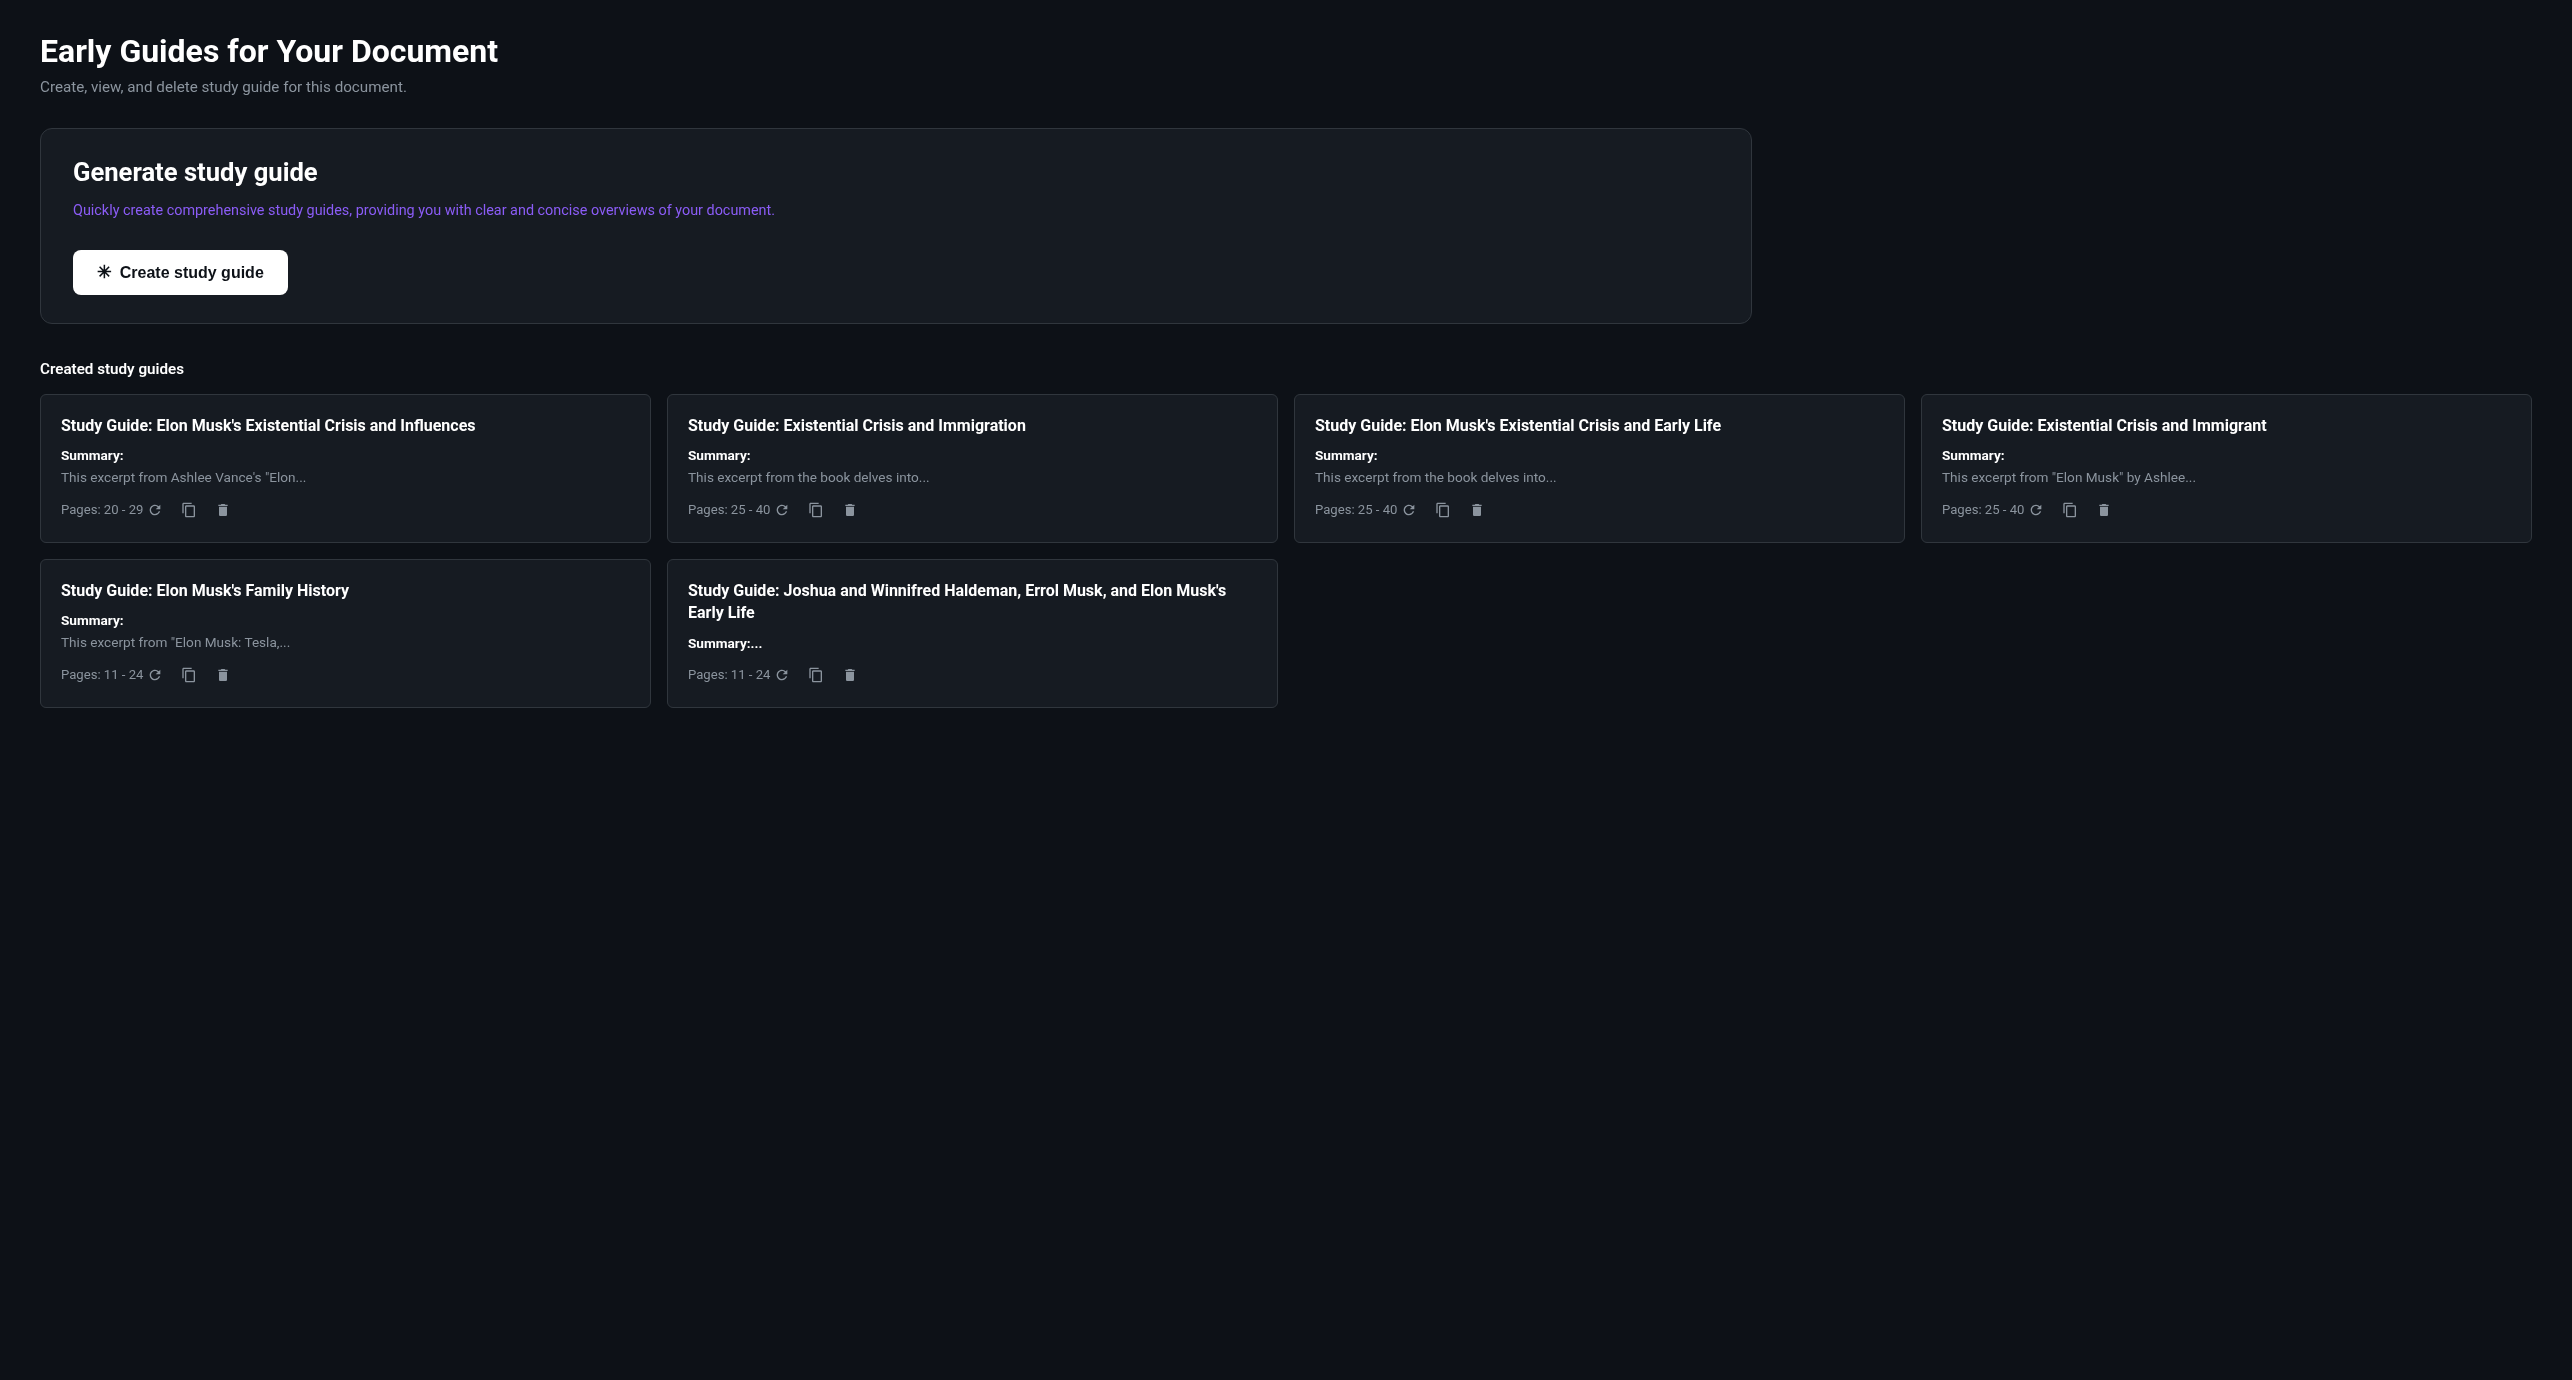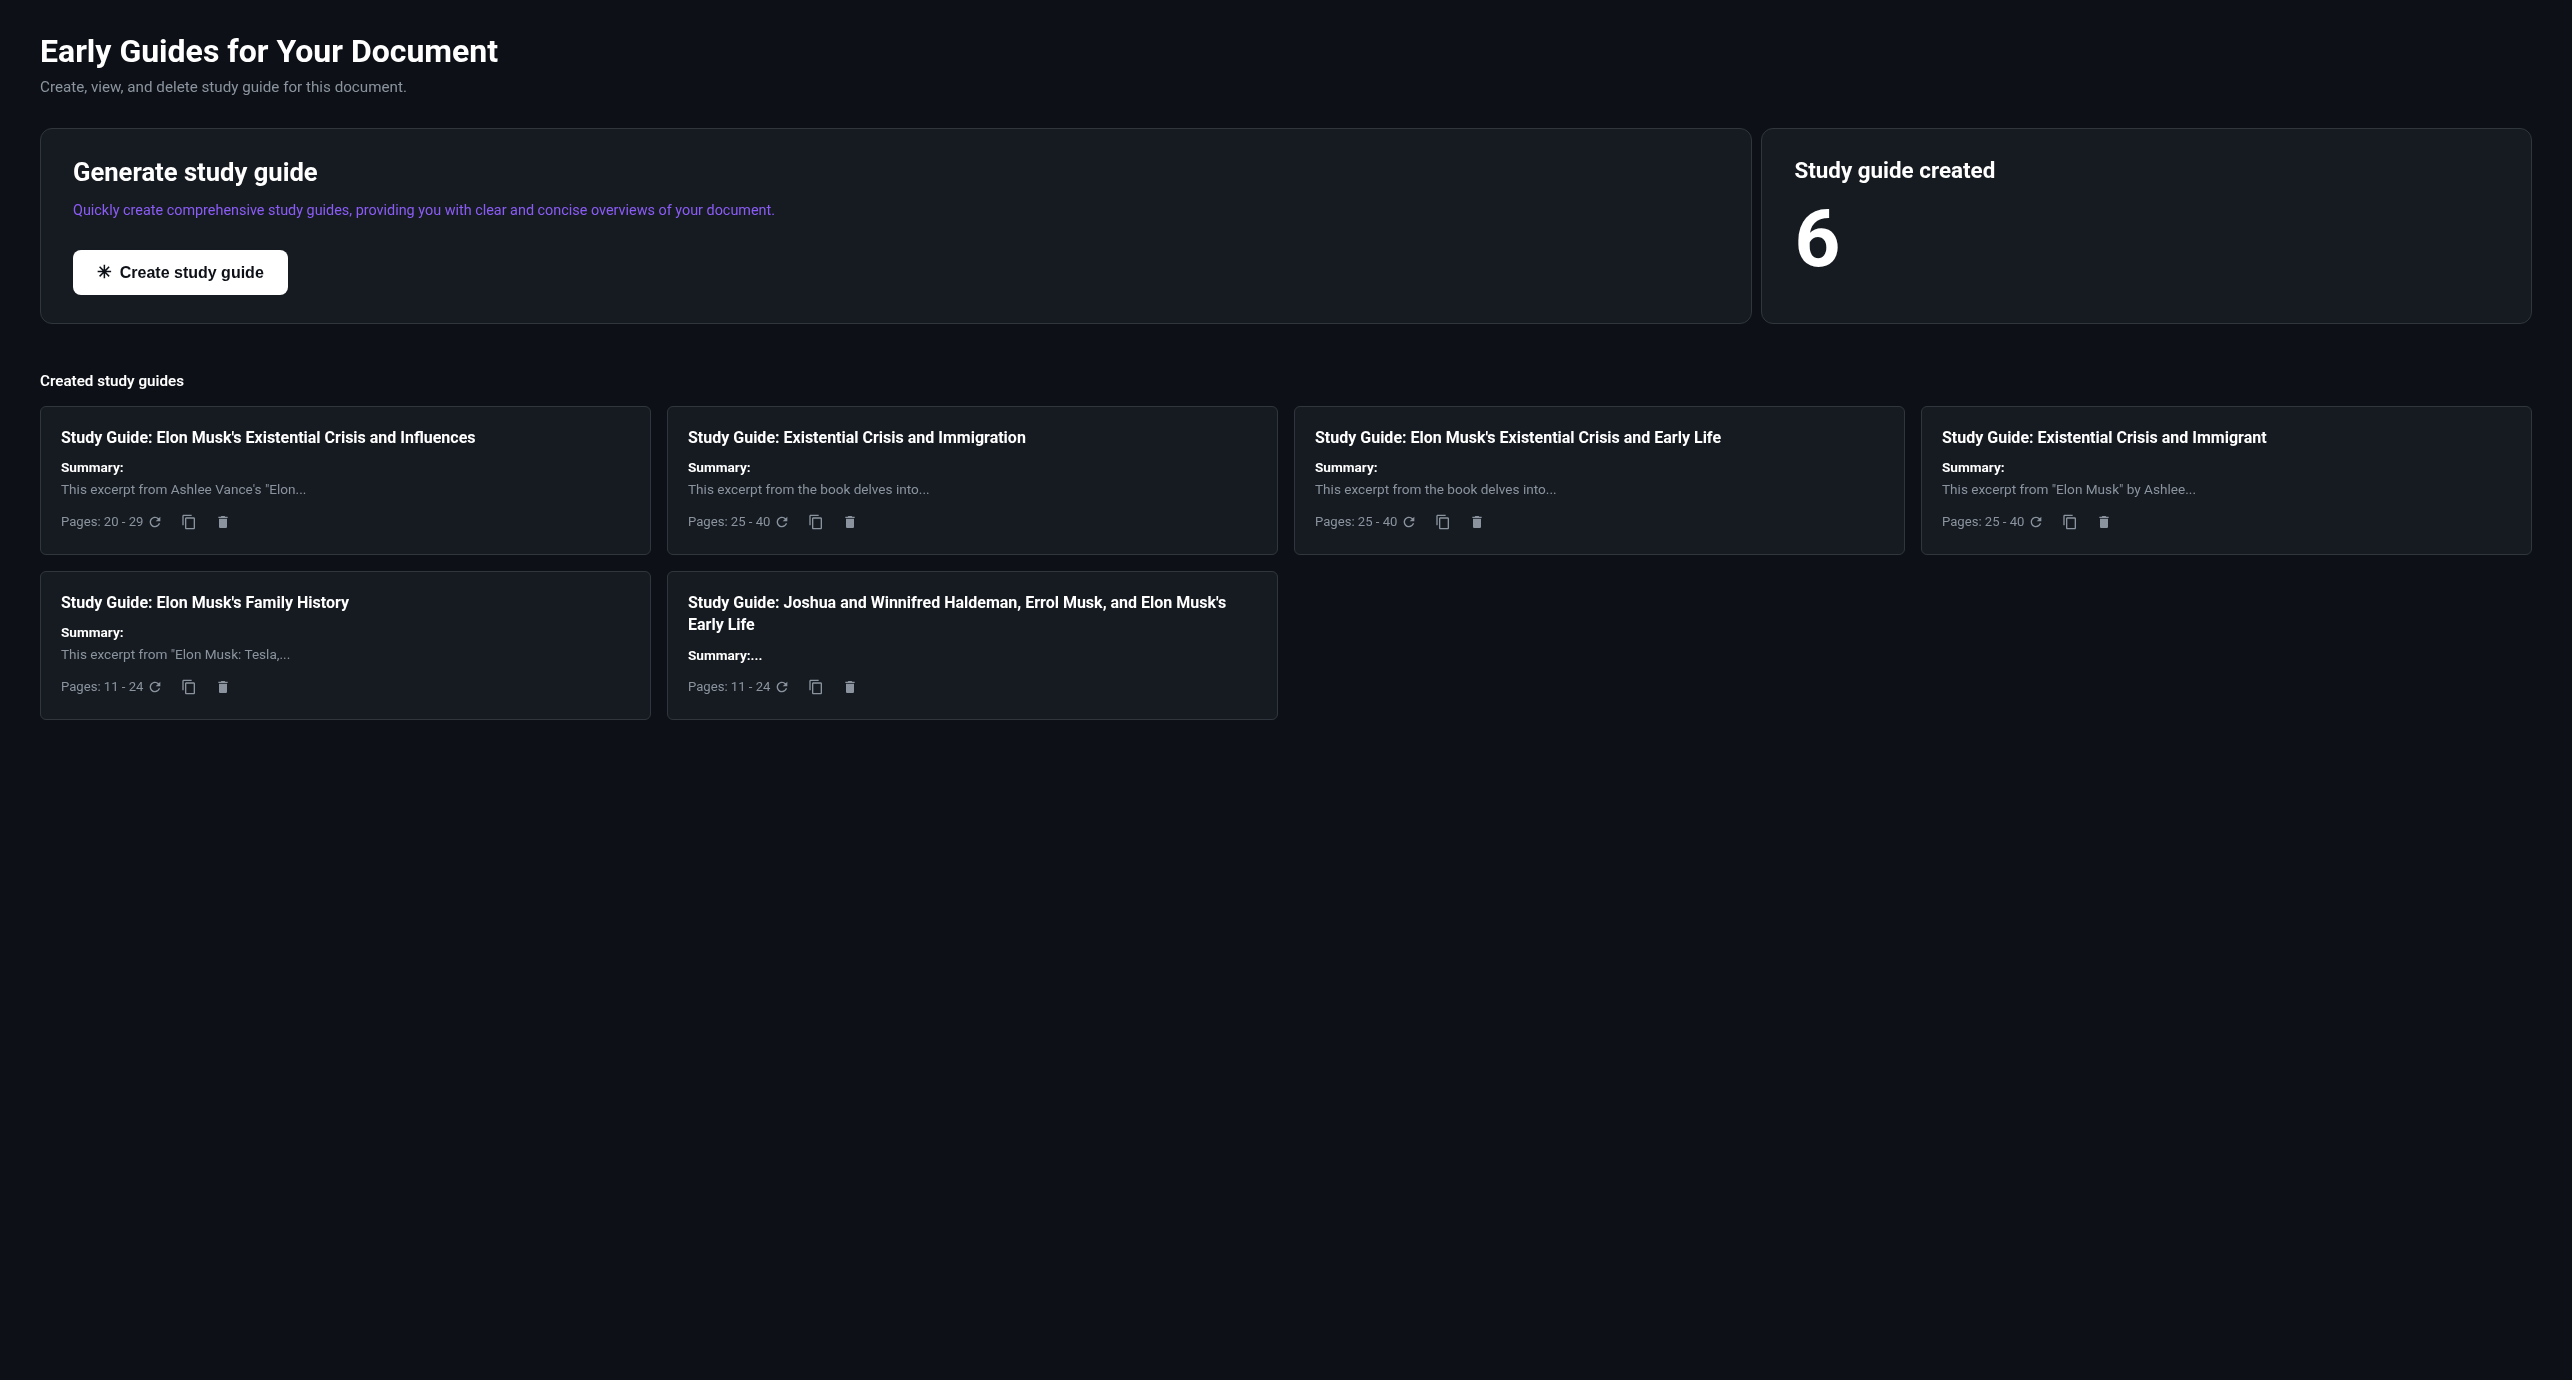--- a/index.html
+++ b/index.html
@@ -26,21 +26,21 @@
     .page-subtitle {
       font-size: 0.95rem;
       color: #8b949e;
       margin-bottom: 32px;
     }
 
     .top-cards {
       display: grid;
       grid-template-columns: 1fr 0.45fr;
       gap: 9px;
-      margin-bottom: 48px;
+      margin-bottom: 36px;
     }
 
     .card {
       background-color: #161b22;
       border: 1px solid #30363d;
       border-radius: 12px;
       padding: 28px 32px;
     }
 
     .generate-card-title {
@@ -189,24 +189,20 @@
 
 <div class="top-cards">
   <div class="card">
     <h2 class="generate-card-title">Generate study guide</h2>
     <p class="generate-card-desc">Quickly create comprehensive study guides, providing you with clear and concise overviews of your document.</p>
     <button class="create-btn">
       <span class="create-btn-icon">✳</span>
       <span>Create study guide</span>
     </button>
   </div>
-  <div class="card">
-    <h2 class="stats-card-title">Study guide created</h2>
-    <div class="stats-card-number">6</div>
-  </div>
 </div>
 
 <div class="section-label">Created study guides</div>
 
 <div class="study-guides-grid" id="row1">
     <div class="guide-card">
       <div class="guide-card-title">Study Guide: Elon Musk's Existential Crisis and Influences</div>
       <div class="summary-block">
         <span class="guide-card-summary-label">Summary:</span>
         <span class="guide-card-summary-text">This excerpt from Ashlee Vance's "Elon...</span>

